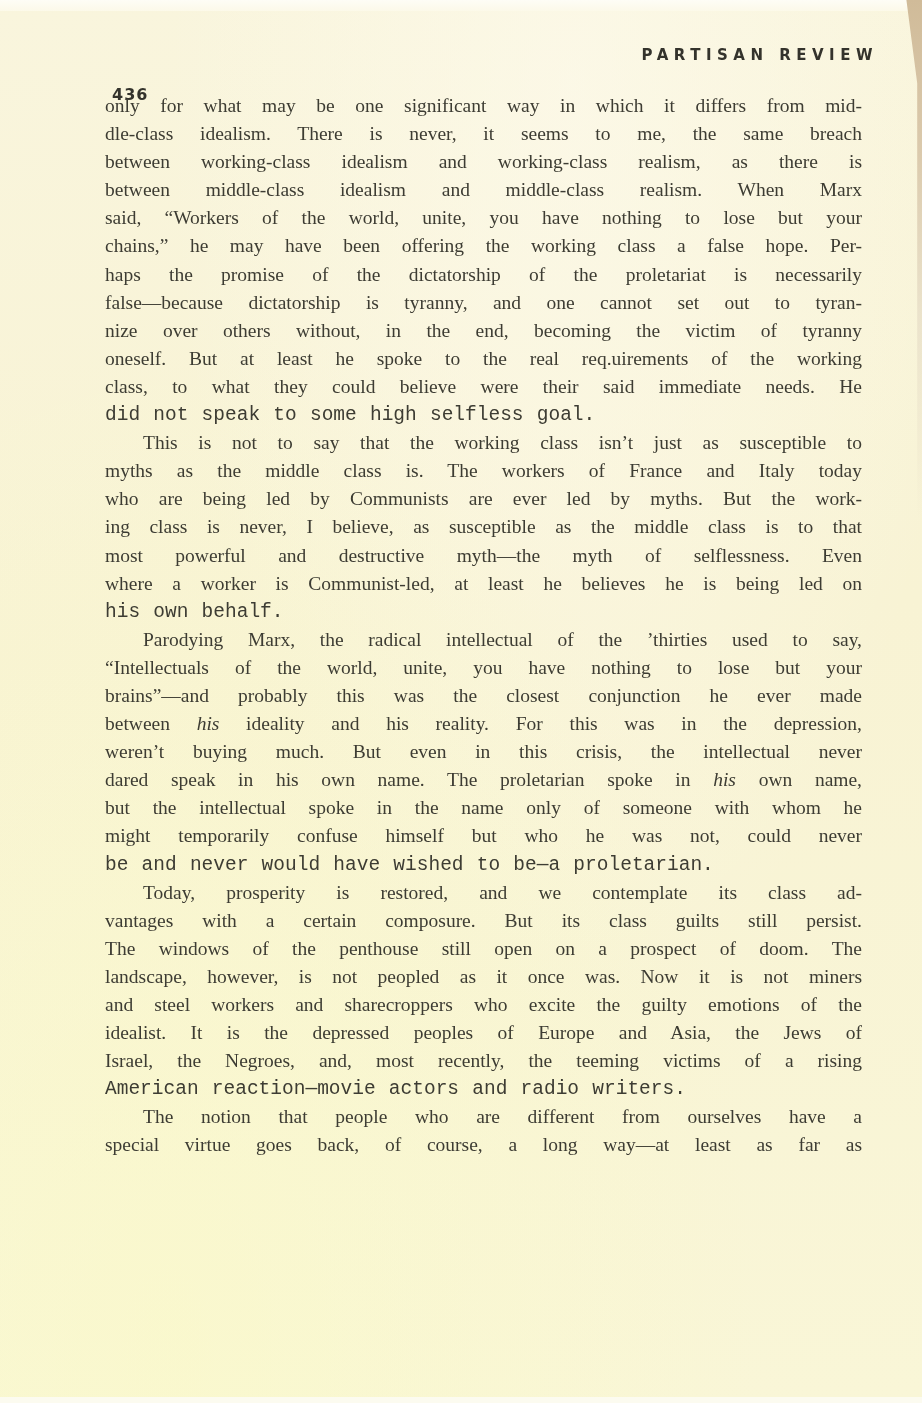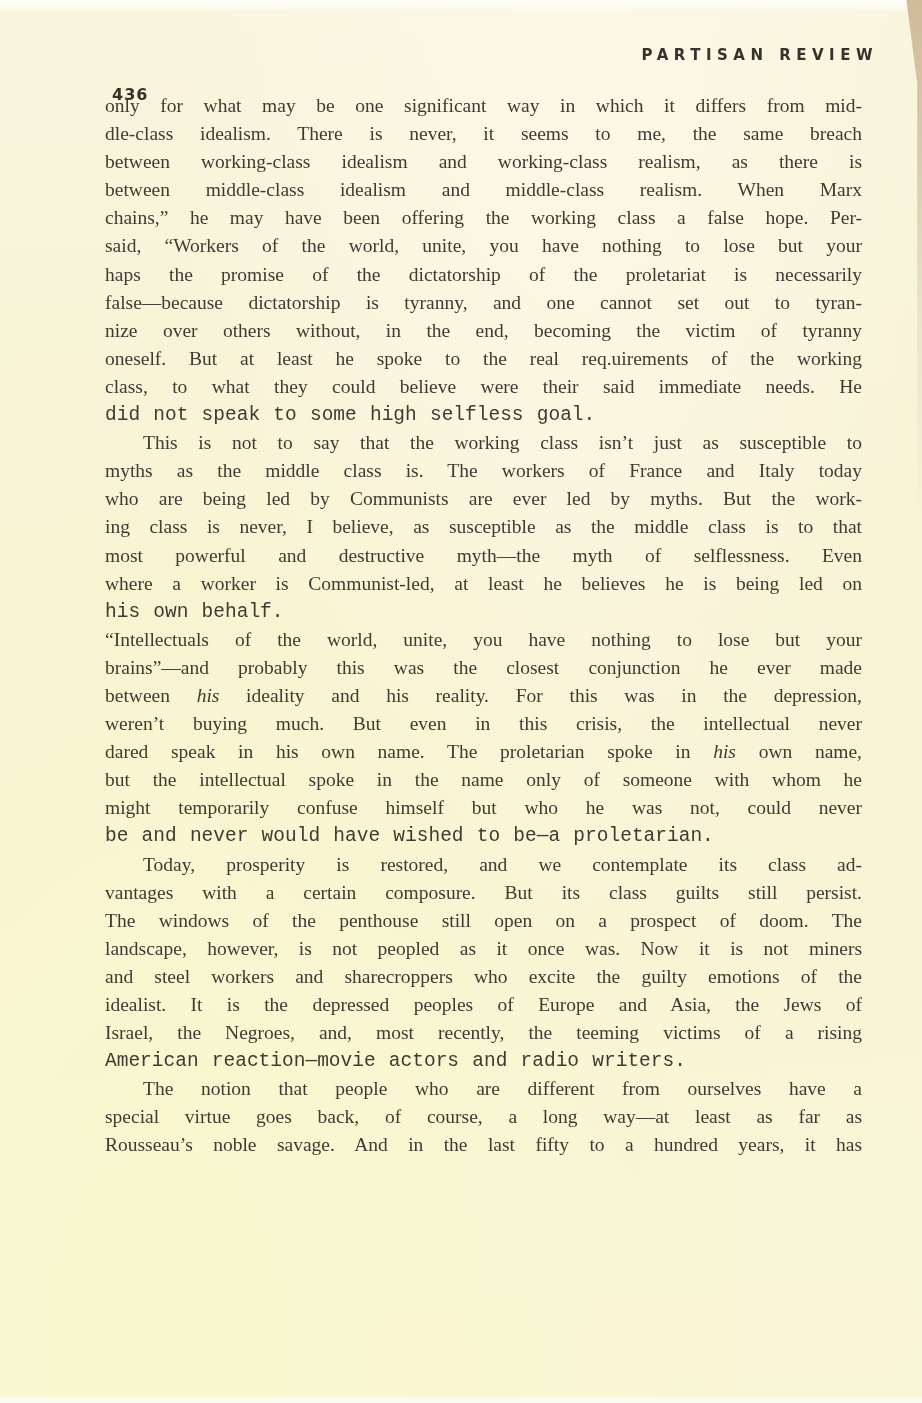--- a/index.html
+++ b/index.html
@@ -81,39 +81,40 @@
     <span class="page-number">436</span>
     <span class="journal-title">PARTISAN REVIEW</span>
   </div>
 
   <div class="text-block">
       <div class="paragraph">
         <div class="line">only for what may be one significant way in which it differs from mid-</div>
         <div class="line">dle-class idealism. There is never, it seems to me, the same breach</div>
         <div class="line">between working-class idealism and working-class realism, as there is</div>
         <div class="line">between middle-class idealism and middle-class realism. When Marx</div>
+        <div class="line">said, “Workers of the world, unite, you have nothing to lose but your</div>
         <div class="line">chains,” he may have been offering the working class a false hope. Per-</div>
-        <div class="line">said, “Workers of the world, unite, you have nothing to lose but your</div>
         <div class="line">haps the promise of the dictatorship of the proletariat is necessarily</div>
         <div class="line">false—because dictatorship is tyranny, and one cannot set out to tyran-</div>
         <div class="line">nize over others without, in the end, becoming the victim of tyranny</div>
         <div class="line">oneself. But at least he spoke to the real req.uirements of the working</div>
         <div class="line">class, to what they could believe were their said immediate needs. He</div>
         <div class="line last">did not speak to some high selfless goal.</div>
       </div>
       <div class="paragraph">
         <div class="line first">This is not to say that the working class isn’t just as susceptible to</div>
         <div class="line">myths as the middle class is. The workers of France and Italy today</div>
         <div class="line">who are being led by Communists are ever led by myths. But the work-</div>
         <div class="line">ing class is never, I believe, as susceptible as the middle class is to that</div>
         <div class="line">most powerful and destructive myth—the myth of selflessness. Even</div>
         <div class="line">where a worker is Communist-led, at least he believes he is being led on</div>
         <div class="line last">his own behalf.</div>
       </div>
       <div class="paragraph">
+        <div class="line first">Parodying Marx, the radical intellectual of the ’thirties used to say,</div>
         <div class="line">“Intellectuals of the world, unite, you have nothing to lose but your</div>
         <div class="line">brains”—and probably this was the closest conjunction he ever made</div>
         <div class="line">between <i>his</i> ideality and his reality. For this was in the depression,</div>
         <div class="line">weren’t buying much. But even in this crisis, the intellectual never</div>
         <div class="line">dared speak in his own name. The proletarian spoke in <i>his</i> own name,</div>
         <div class="line">but the intellectual spoke in the name only of someone with whom he</div>
         <div class="line">might temporarily confuse himself but who he was not, could never</div>
         <div class="line last">be and never would have wished to be—a proletarian.</div>
       </div>
       <div class="paragraph">
@@ -122,18 +123,17 @@
         <div class="line">The windows of the penthouse still open on a prospect of doom. The</div>
         <div class="line">landscape, however, is not peopled as it once was. Now it is not miners</div>
         <div class="line">and steel workers and sharecroppers who excite the guilty emotions of the</div>
         <div class="line">idealist. It is the depressed peoples of Europe and Asia, the Jews of</div>
         <div class="line">Israel, the Negroes, and, most recently, the teeming victims of a rising</div>
         <div class="line last">American reaction—movie actors and radio writers.</div>
       </div>
       <div class="paragraph">
         <div class="line first">The notion that people who are different from ourselves have a</div>
         <div class="line">special virtue goes back, of course, a long way—at least as far as</div>
-        <div class="line">Rousseau’s noble savage. And in the last fifty to a hundred years, it has</div>
       </div>
     </div>
 
   <div class="bottom-strip"></div>
 </div>
 
 </body></html>

